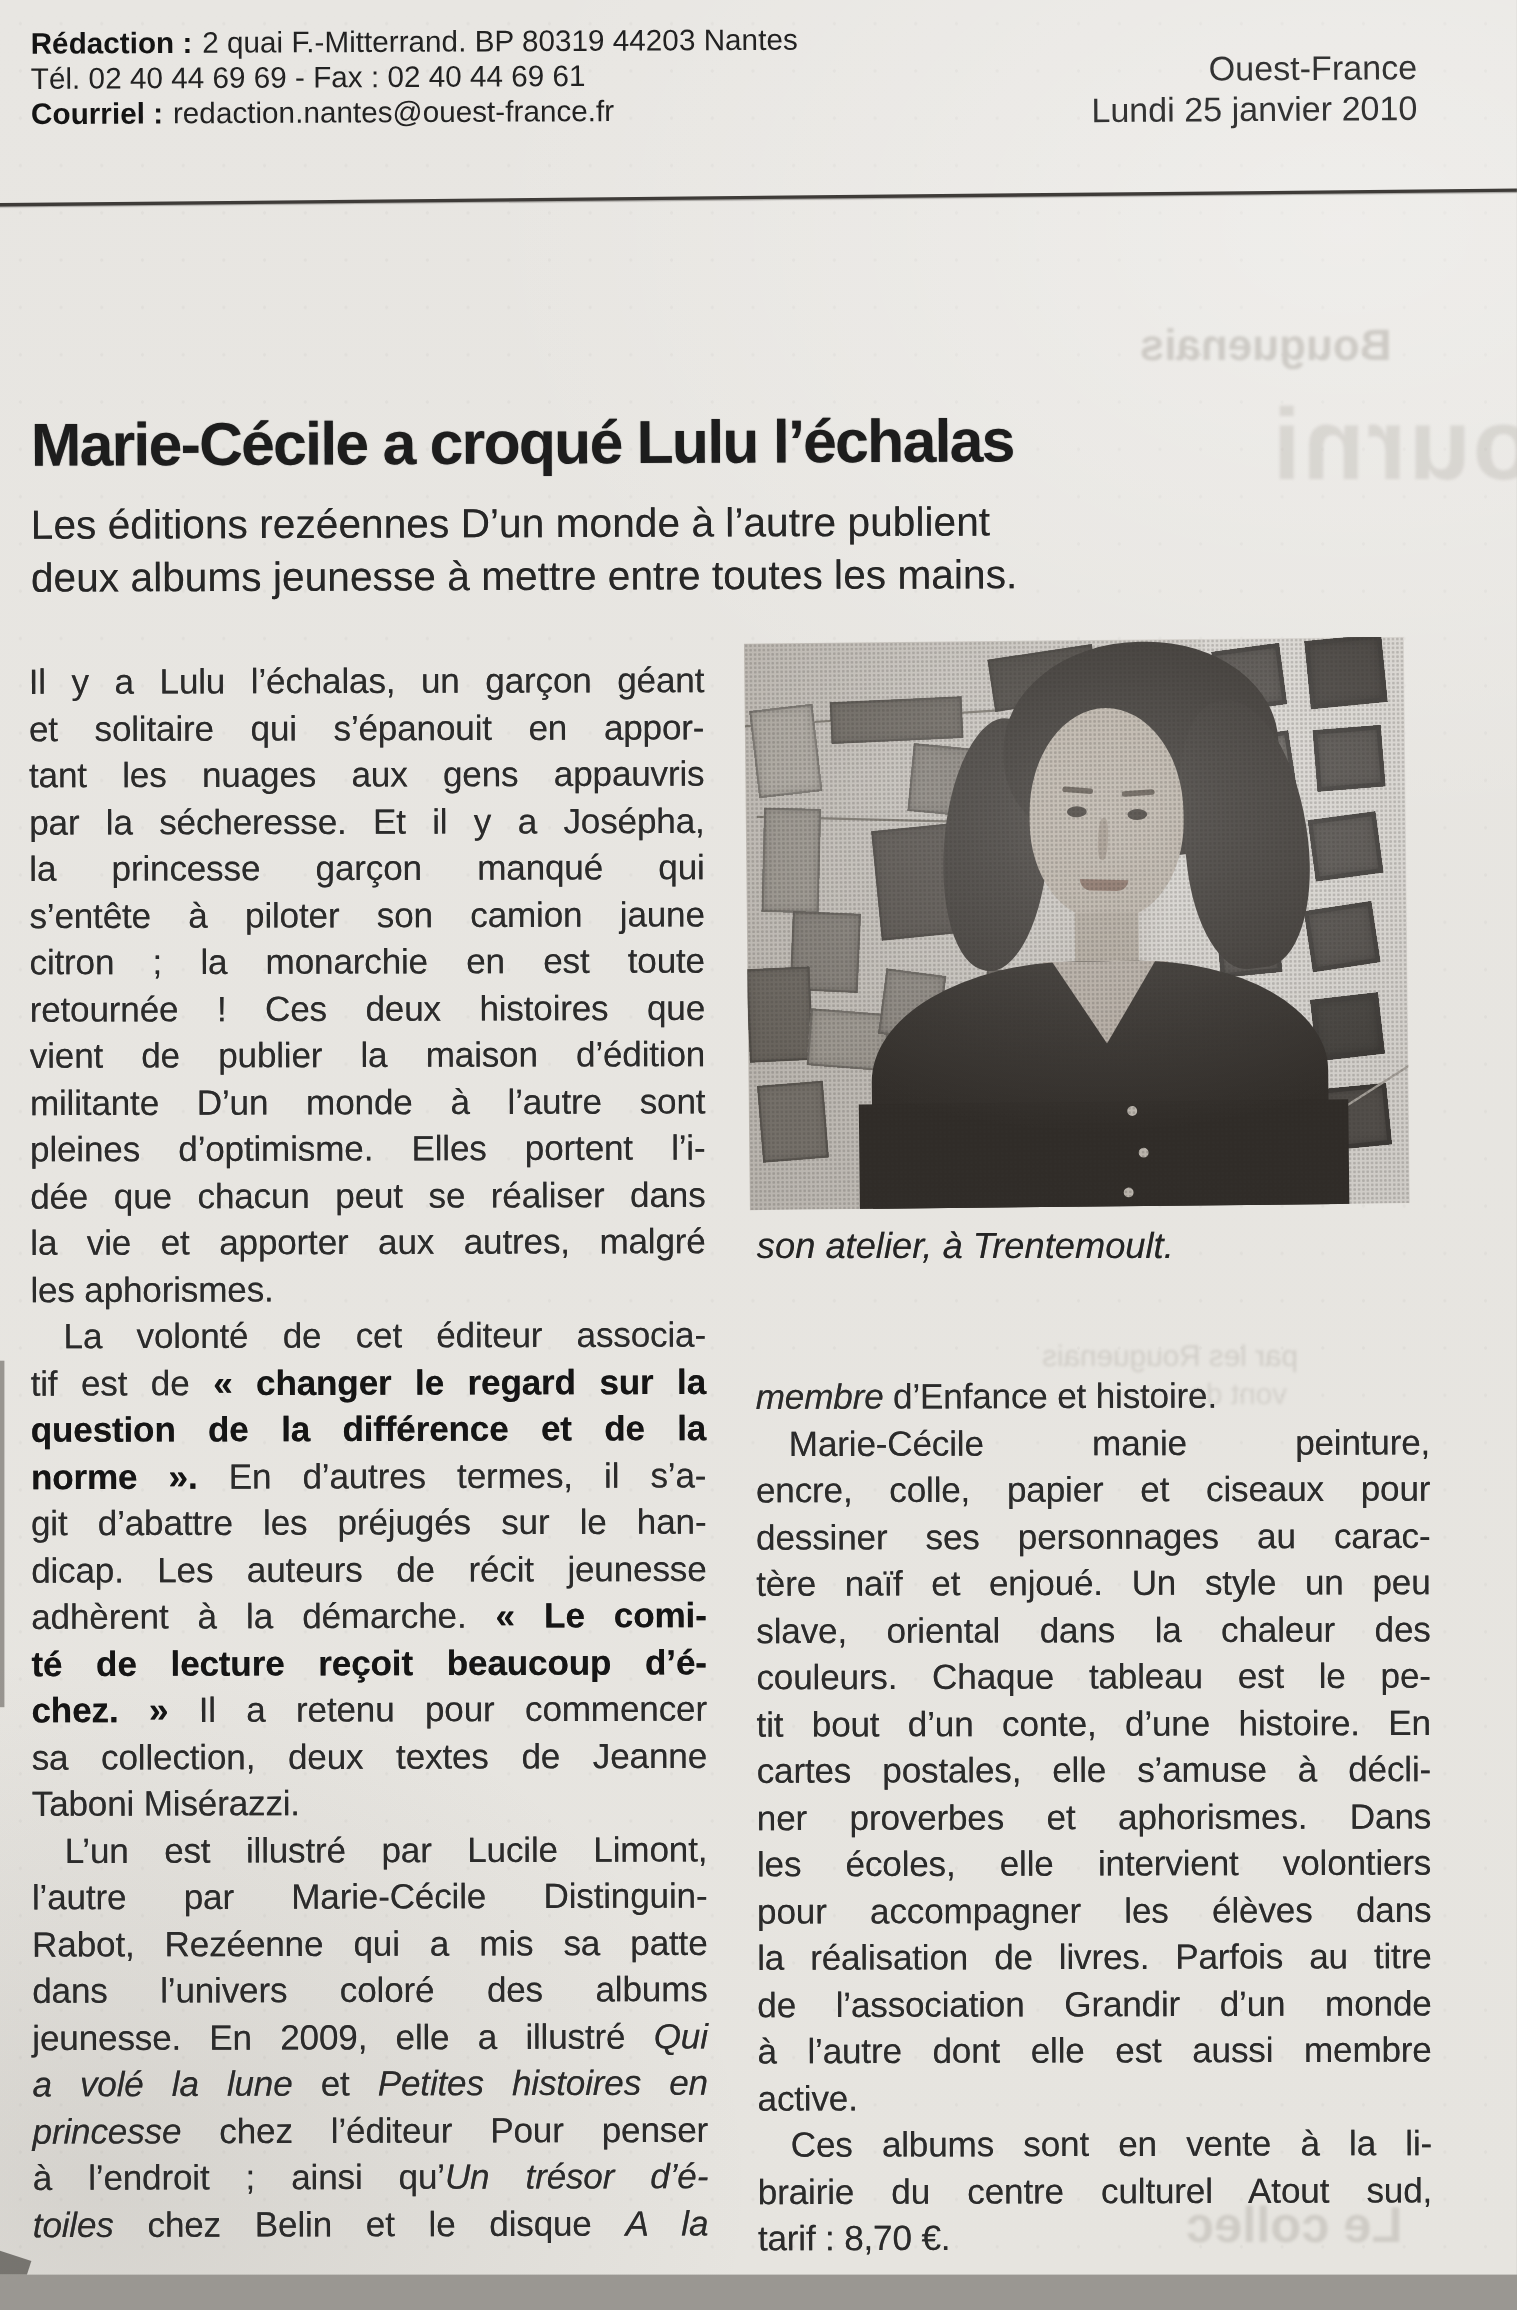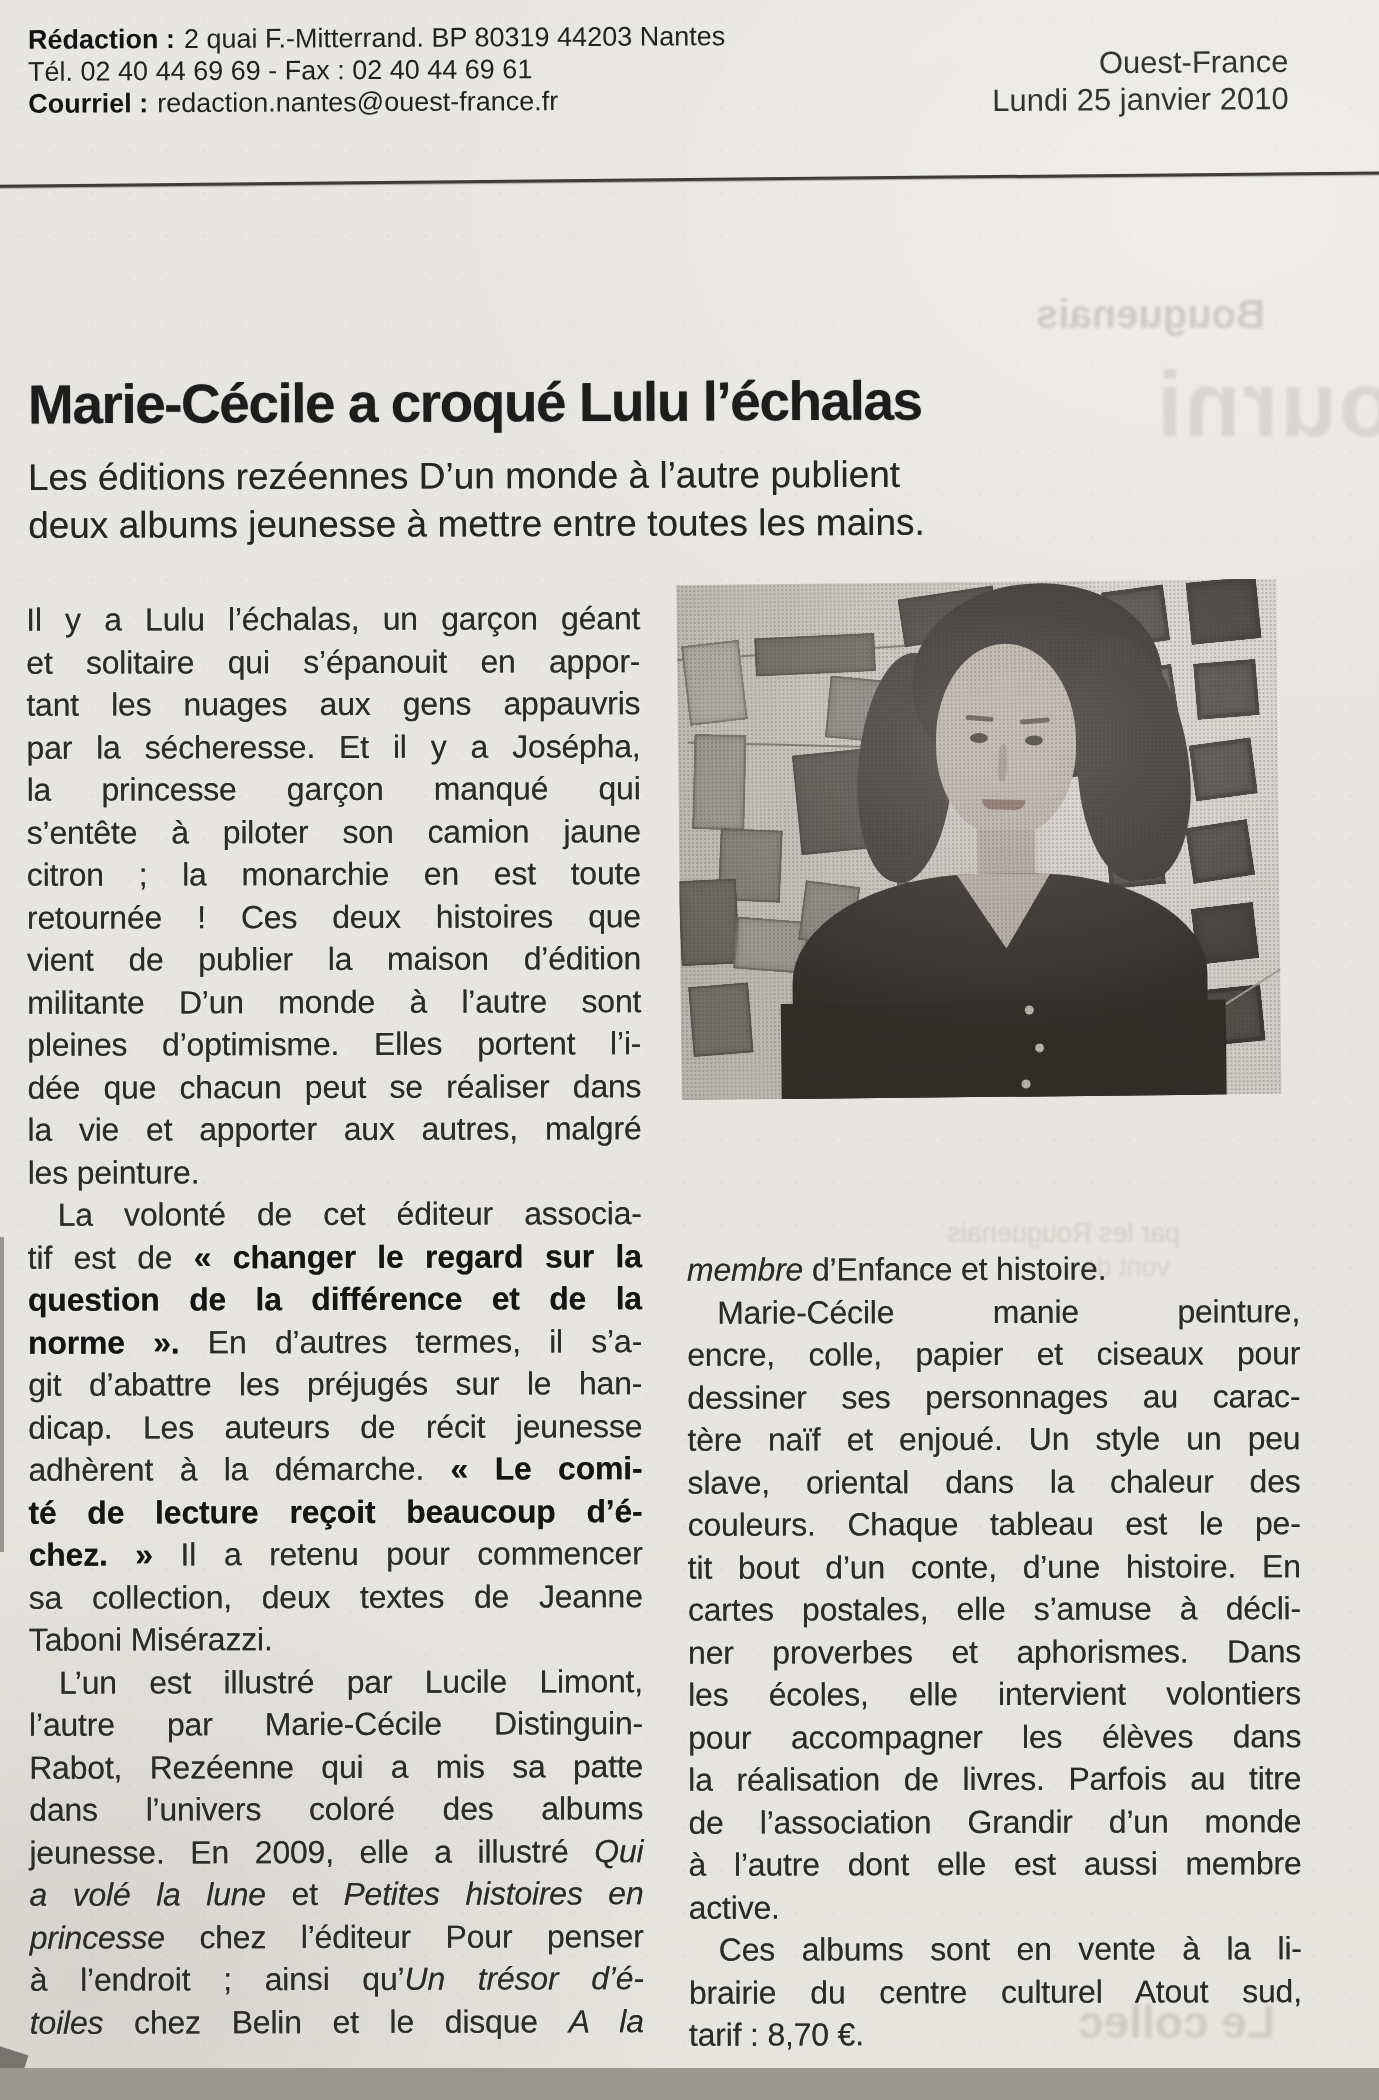--- a/index.html
+++ b/index.html
@@ -129,37 +129,38 @@
     <div class="ph" style="left:268px; top:292px; width:115px; height:80px; background:#c3bab0; clip-path:polygon(0 0,100% 0,58% 100%);"></div>
     <div class="ph" style="left:112px; top:292px; width:415px; height:240px; background:#2e2a26; border-radius:45% 42% 0 0;"></div>
     <div class="ph" style="left:100px; top:420px; width:445px; height:100px; background:#2c2824;"></div>
     <div class="ph" style="left:268px; top:292px; width:112px; height:78px; background:#c3bab0; clip-path:polygon(8% 0,92% 0,52% 96%);"></div>
     <div class="ph" style="left:344px; top:424px; width:9px; height:9px; background:#cfc9c0; border-radius:50%;"></div>
     <div class="ph" style="left:354px; top:462px; width:9px; height:9px; background:#cfc9c0; border-radius:50%;"></div>
     <div class="ph" style="left:340px; top:498px; width:9px; height:9px; background:#cfc9c0; border-radius:50%;"></div>
   </div>
 
   <div class="caption">
+    <div>son atelier, à Trentemoult.</div>
   </div>
 
   <div class="col col1">
       <div class="tl j"><span class="r-n">Il y a Lulu l’échalas, un garçon géant</span></div>
       <div class="tl j"><span class="r-n">et solitaire qui s’épanouit en appor-</span></div>
       <div class="tl j"><span class="r-n">tant les nuages aux gens appauvris</span></div>
       <div class="tl j"><span class="r-n">par la sécheresse. Et il y a Josépha,</span></div>
       <div class="tl j"><span class="r-n">la princesse garçon manqué qui</span></div>
       <div class="tl j"><span class="r-n">s’entête à piloter son camion jaune</span></div>
       <div class="tl j"><span class="r-n">citron ; la monarchie en est toute</span></div>
       <div class="tl j"><span class="r-n">retournée ! Ces deux histoires que</span></div>
       <div class="tl j"><span class="r-n">vient de publier la maison d’édition</span></div>
       <div class="tl j"><span class="r-n">militante D’un monde à l’autre sont</span></div>
       <div class="tl j"><span class="r-n">pleines d’optimisme. Elles portent l’i-</span></div>
       <div class="tl j"><span class="r-n">dée que chacun peut se réaliser dans</span></div>
       <div class="tl j"><span class="r-n">la vie et apporter aux autres, malgré</span></div>
-      <div class="tl"><span class="r-n">les peinture.</span></div>
+      <div class="tl"><span class="r-n">les aphorismes.</span></div>
       <div class="tl j ind"><span class="r-n">La volonté de cet éditeur associa-</span></div>
       <div class="tl j"><span class="r-n">tif est de </span><span class="r-b">« changer le regard sur la</span></div>
       <div class="tl j"><span class="r-b">question de la différence et de la</span></div>
       <div class="tl j"><span class="r-b">norme ».</span><span class="r-n"> En d’autres termes, il s’a-</span></div>
       <div class="tl j"><span class="r-n">git d’abattre les préjugés sur le han-</span></div>
       <div class="tl j"><span class="r-n">dicap. Les auteurs de récit jeunesse</span></div>
       <div class="tl j"><span class="r-n">adhèrent à la démarche. </span><span class="r-b">« Le comi-</span></div>
       <div class="tl j"><span class="r-b">té de lecture reçoit beaucoup d’é-</span></div>
       <div class="tl j"><span class="r-b">chez. »</span><span class="r-n"> Il a retenu pour commencer</span></div>
       <div class="tl j"><span class="r-n">sa collection, deux textes de Jeanne</span></div>

